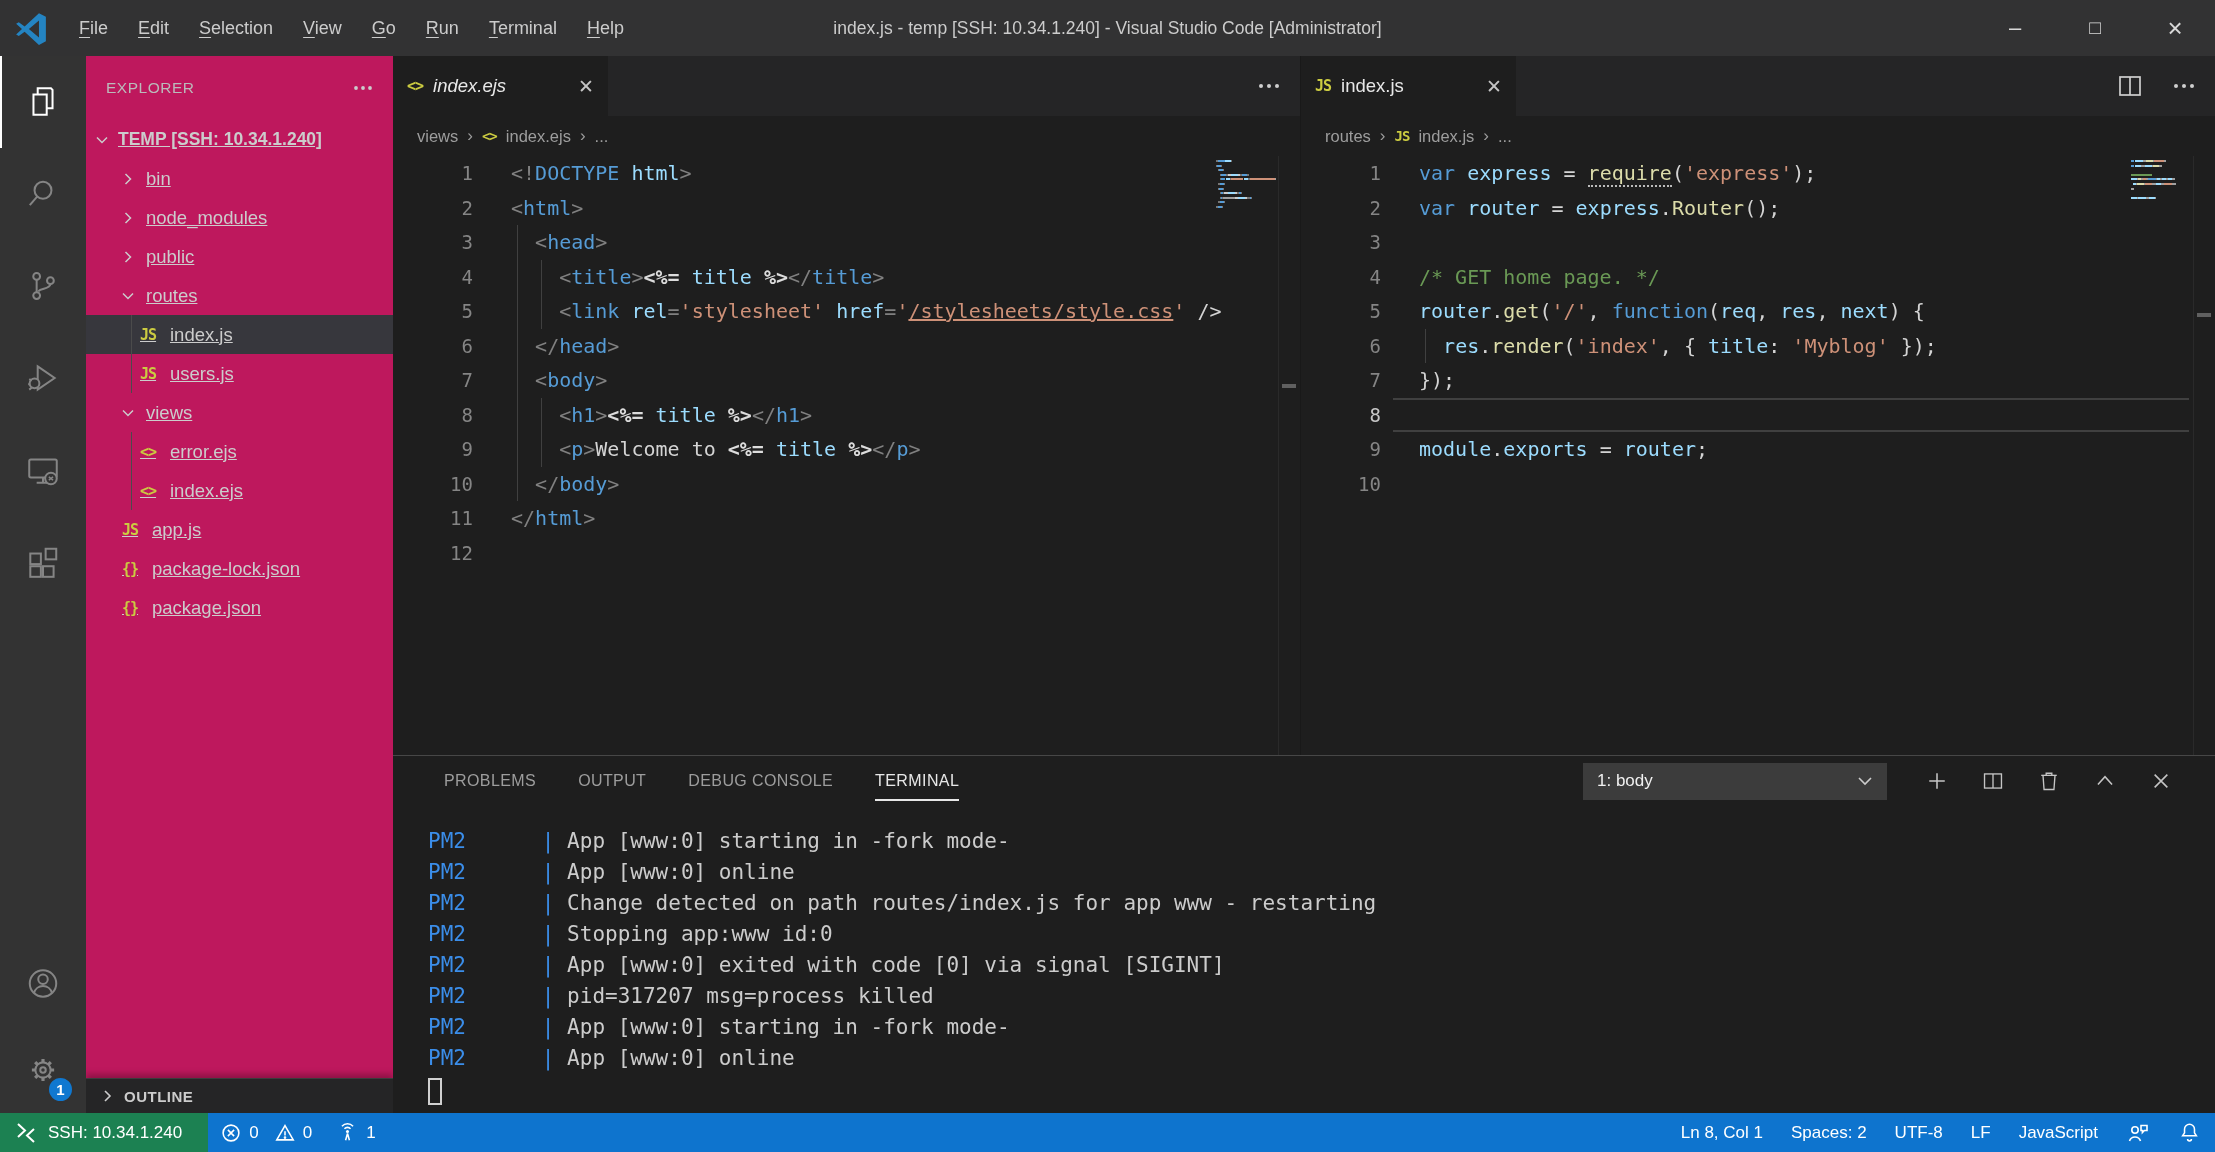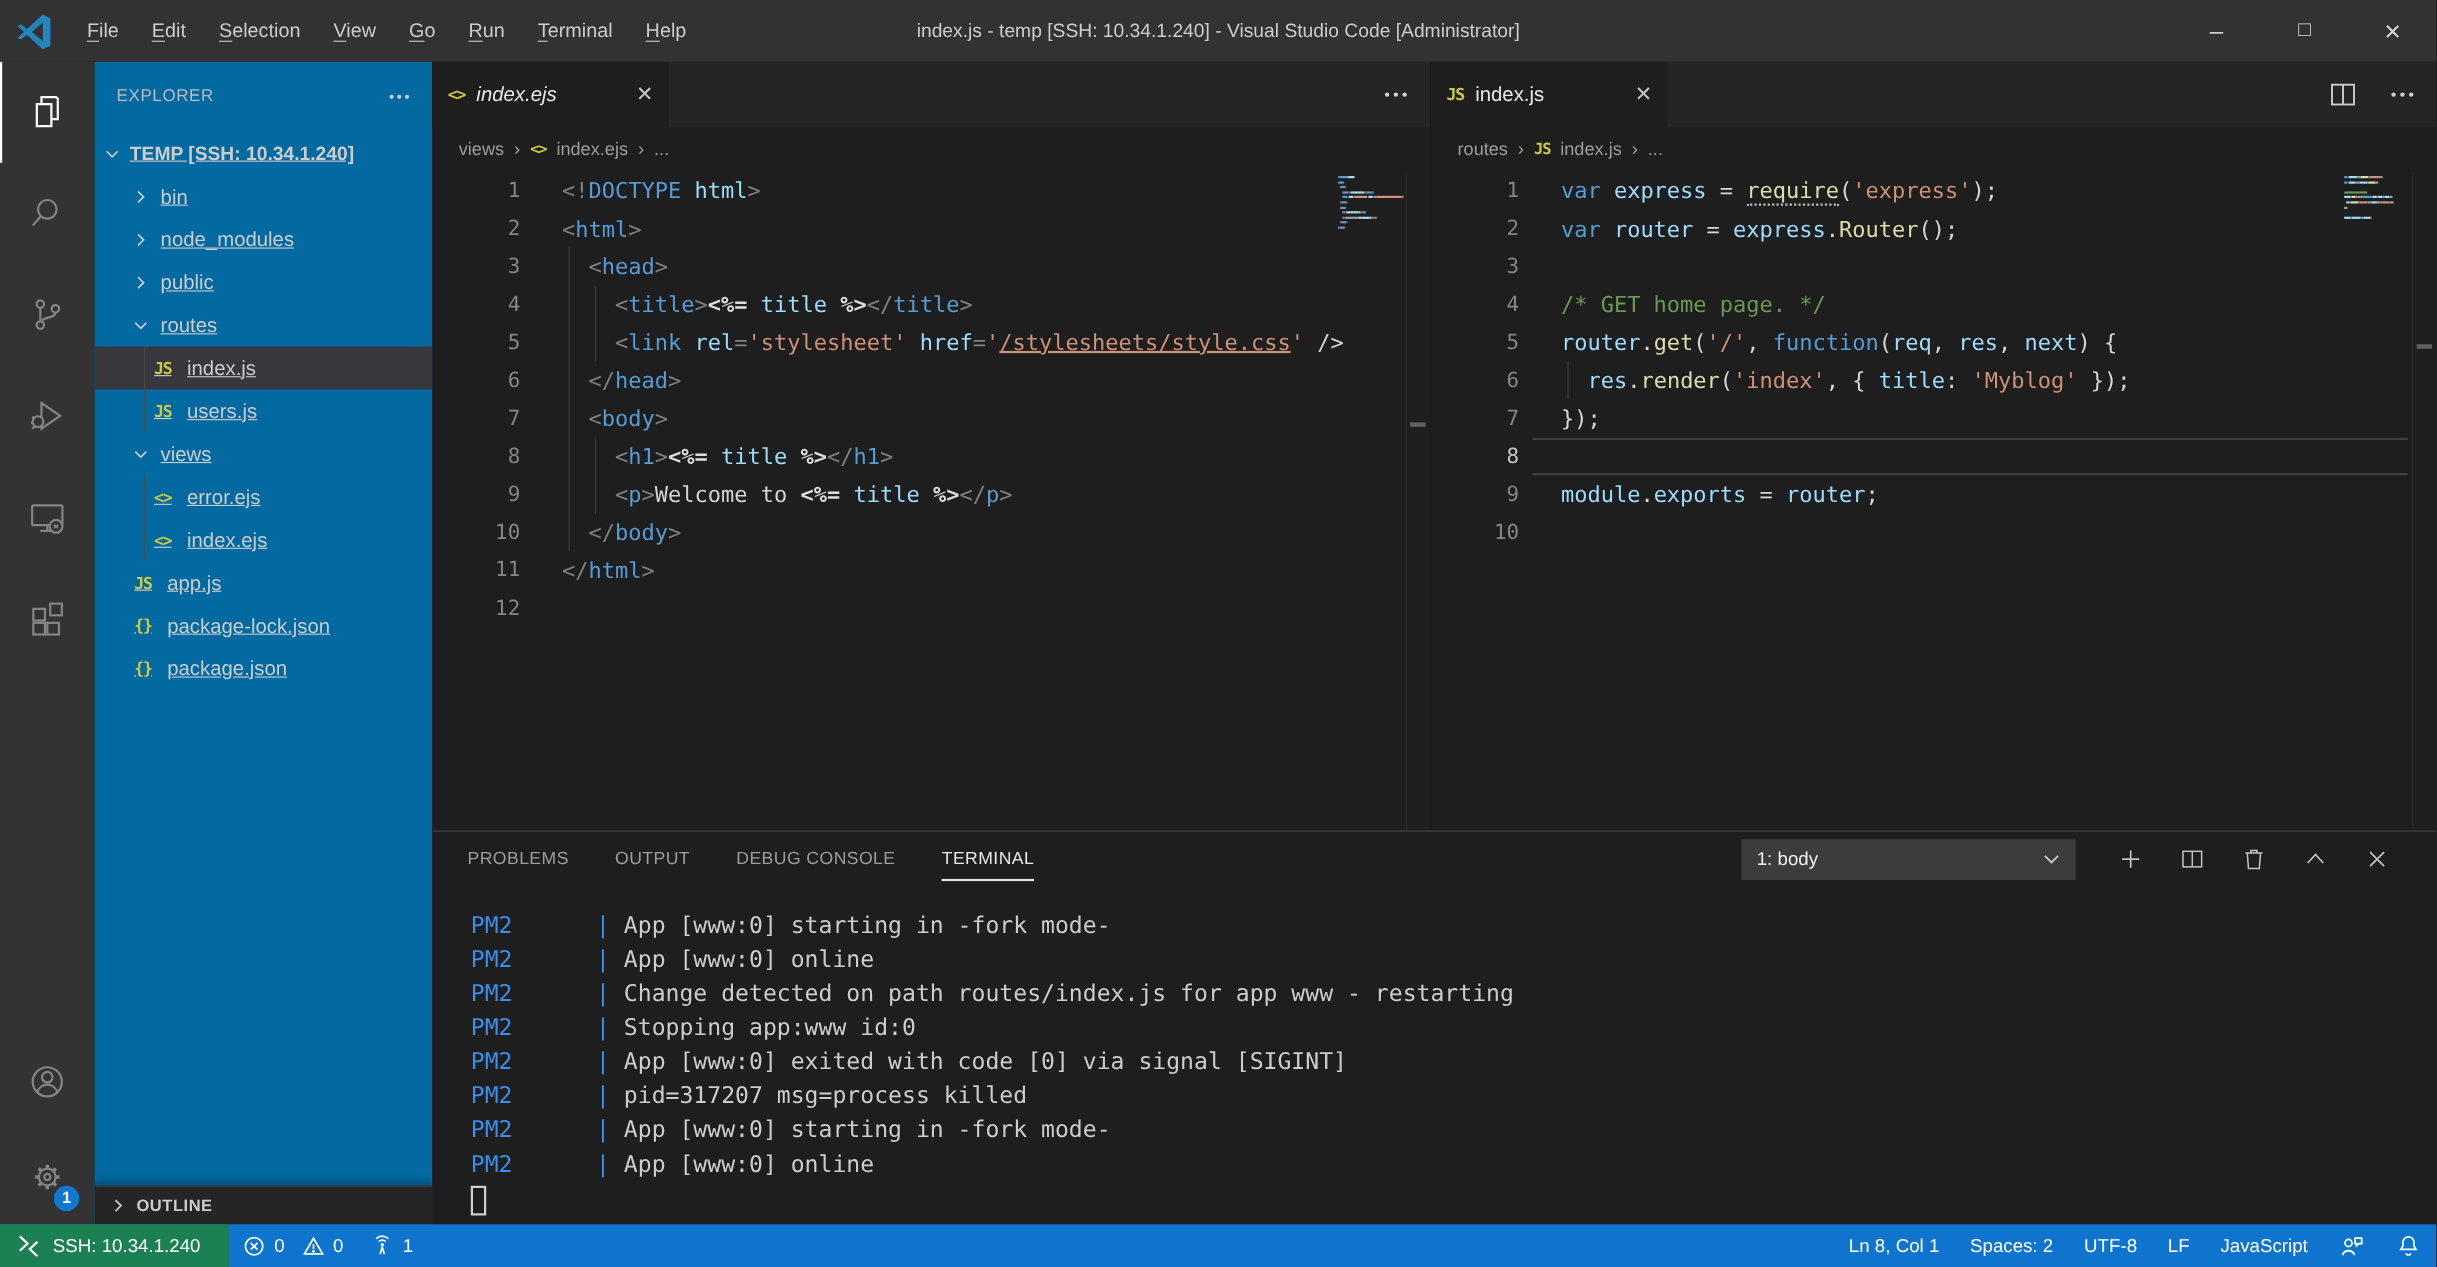--- a/index.html
+++ b/index.html
@@ -29,21 +29,21 @@
     color:#858585; position:relative; }
   .act-item.active { color:#ffffff; }
   .act-item.active::before { content:""; position:absolute; left:0; top:0; bottom:0;
     width:2px; background:#ffffff; }
   .act-spacer { margin-top:auto; }
   .act-badge { position:absolute; right:12px; bottom:10px; min-width:27px; height:27px;
     border-radius:50%; background:#1078d0; color:#fff; font-size:15px; font-weight:bold;
     display:flex; align-items:center; justify-content:center; border:2px solid #333333; }
 
   
-  .sidebar { width:307px; background:#0369a1; color:#cccccc; position:relative; overflow:hidden; }
+  .sidebar { width:307px; background:#be185d; color:#cccccc; position:relative; overflow:hidden; }
   .sb-header { height:64px; display:flex; align-items:center; padding:0 20px;
     font-size:15.5px; color:#bbbbbb; letter-spacing:.5px; }
   .sb-header .dots { margin-left:auto; }
   .tree-row { height:39px; display:flex; align-items:center; font-size:18.5px; position:relative;
     cursor:default; white-space:nowrap;text-decoration:underline; }
   .tree-row.selected { background:#37373d; }
   .tree-row.root { font-weight:bold; font-size:17.5px; }
   .tree-row .chev { width:12px; height:12px; display:inline-block; flex:none; }
   .tree-row .chev svg { display:block; }
   .chev.down svg { transform:rotate(90deg); }
@@ -524,21 +524,21 @@
               </div>
               <div class="scrollcol">
     <div class="thumb-mark" style="right:4px; top:157px; width:14px; height:4px;"></div>
               </div>
             </div>
           </div>
       </div>
 
       <div class="panel">
         <div class="panel-header">
-          <div id="ptabs" style="display:flex;height:100%;">
+          <div id="ptabs" style="display:flex;height:100%;margin-left:19px;">
               <div class="ptab">PROBLEMS</div>
               <div class="ptab">OUTPUT</div>
               <div class="ptab">DEBUG CONSOLE</div>
               <div class="ptab active">TERMINAL</div>
             </div>
           <div class="panel-tools">
             <div class="term-select">
               <span>1: body</span>
               <span class="sel-chev">
                 <svg width="16" height="10" viewBox="0 0 16 10" fill="none" stroke="#cccccc" stroke-width="1.6">

